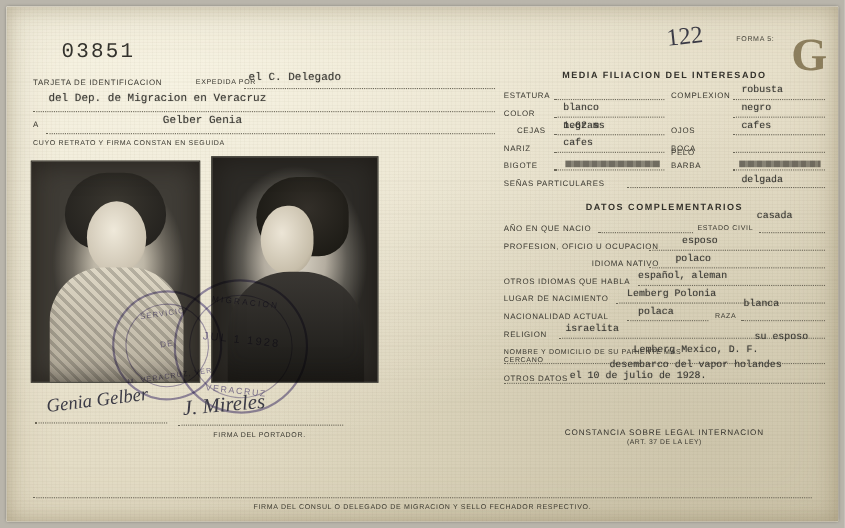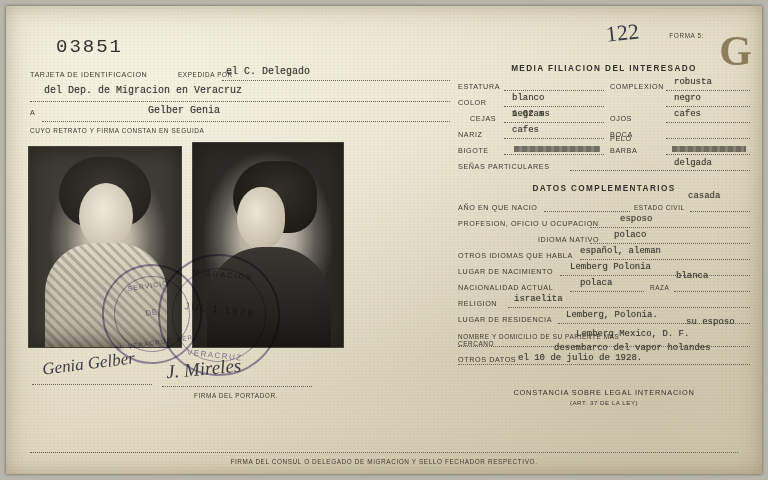--- a/index.html
+++ b/index.html
@@ -332,25 +332,20 @@
       <span class="ln" style="left:216px;right:0;"></span>
       <span class="typed sm" style="position:absolute;left:218px;top:-8px;">blanca</span>
     </div>
 
     <div class="r2">
       <span class="printed" style="position:absolute;left:0;top:4px;">RELIGION</span>
       <span class="ln" style="left:50px;right:0;"></span>
       <span class="typed sm" style="position:absolute;left:56px;top:-1px;">israelita</span>
     </div>
 
-    <div class="r2">
-      <span class="printed" style="position:absolute;left:0;top:4px;">LUGAR DE RESIDENCIA</span>
-      <span class="ln" style="left:100px;right:0;"></span>
-      <span class="typed sm" style="position:absolute;left:108px;top:-1px;">Lemberg, Polonia.</span>
-    </div>
 
     <div class="r2" style="height:20px;">
       <span class="printed s" style="position:absolute;left:0;top:6px;width:170px;line-height:7px;">NOMBRE Y DOMICILIO DE SU PARIENTE MAS CERCANO</span>
       <span class="ln" style="left:0;right:0;bottom:0;"></span>
       <span class="typed sm" style="position:absolute;left:118px;top:2px;">Lemberg Mexico, D. F.</span>
       <span class="typed sm" style="position:absolute;left:228px;top:-10px;">su esposo</span>
     </div>
 
     <div class="r2" style="height:18px;">
       <span class="printed" style="position:absolute;left:0;top:8px;">OTROS DATOS</span>

